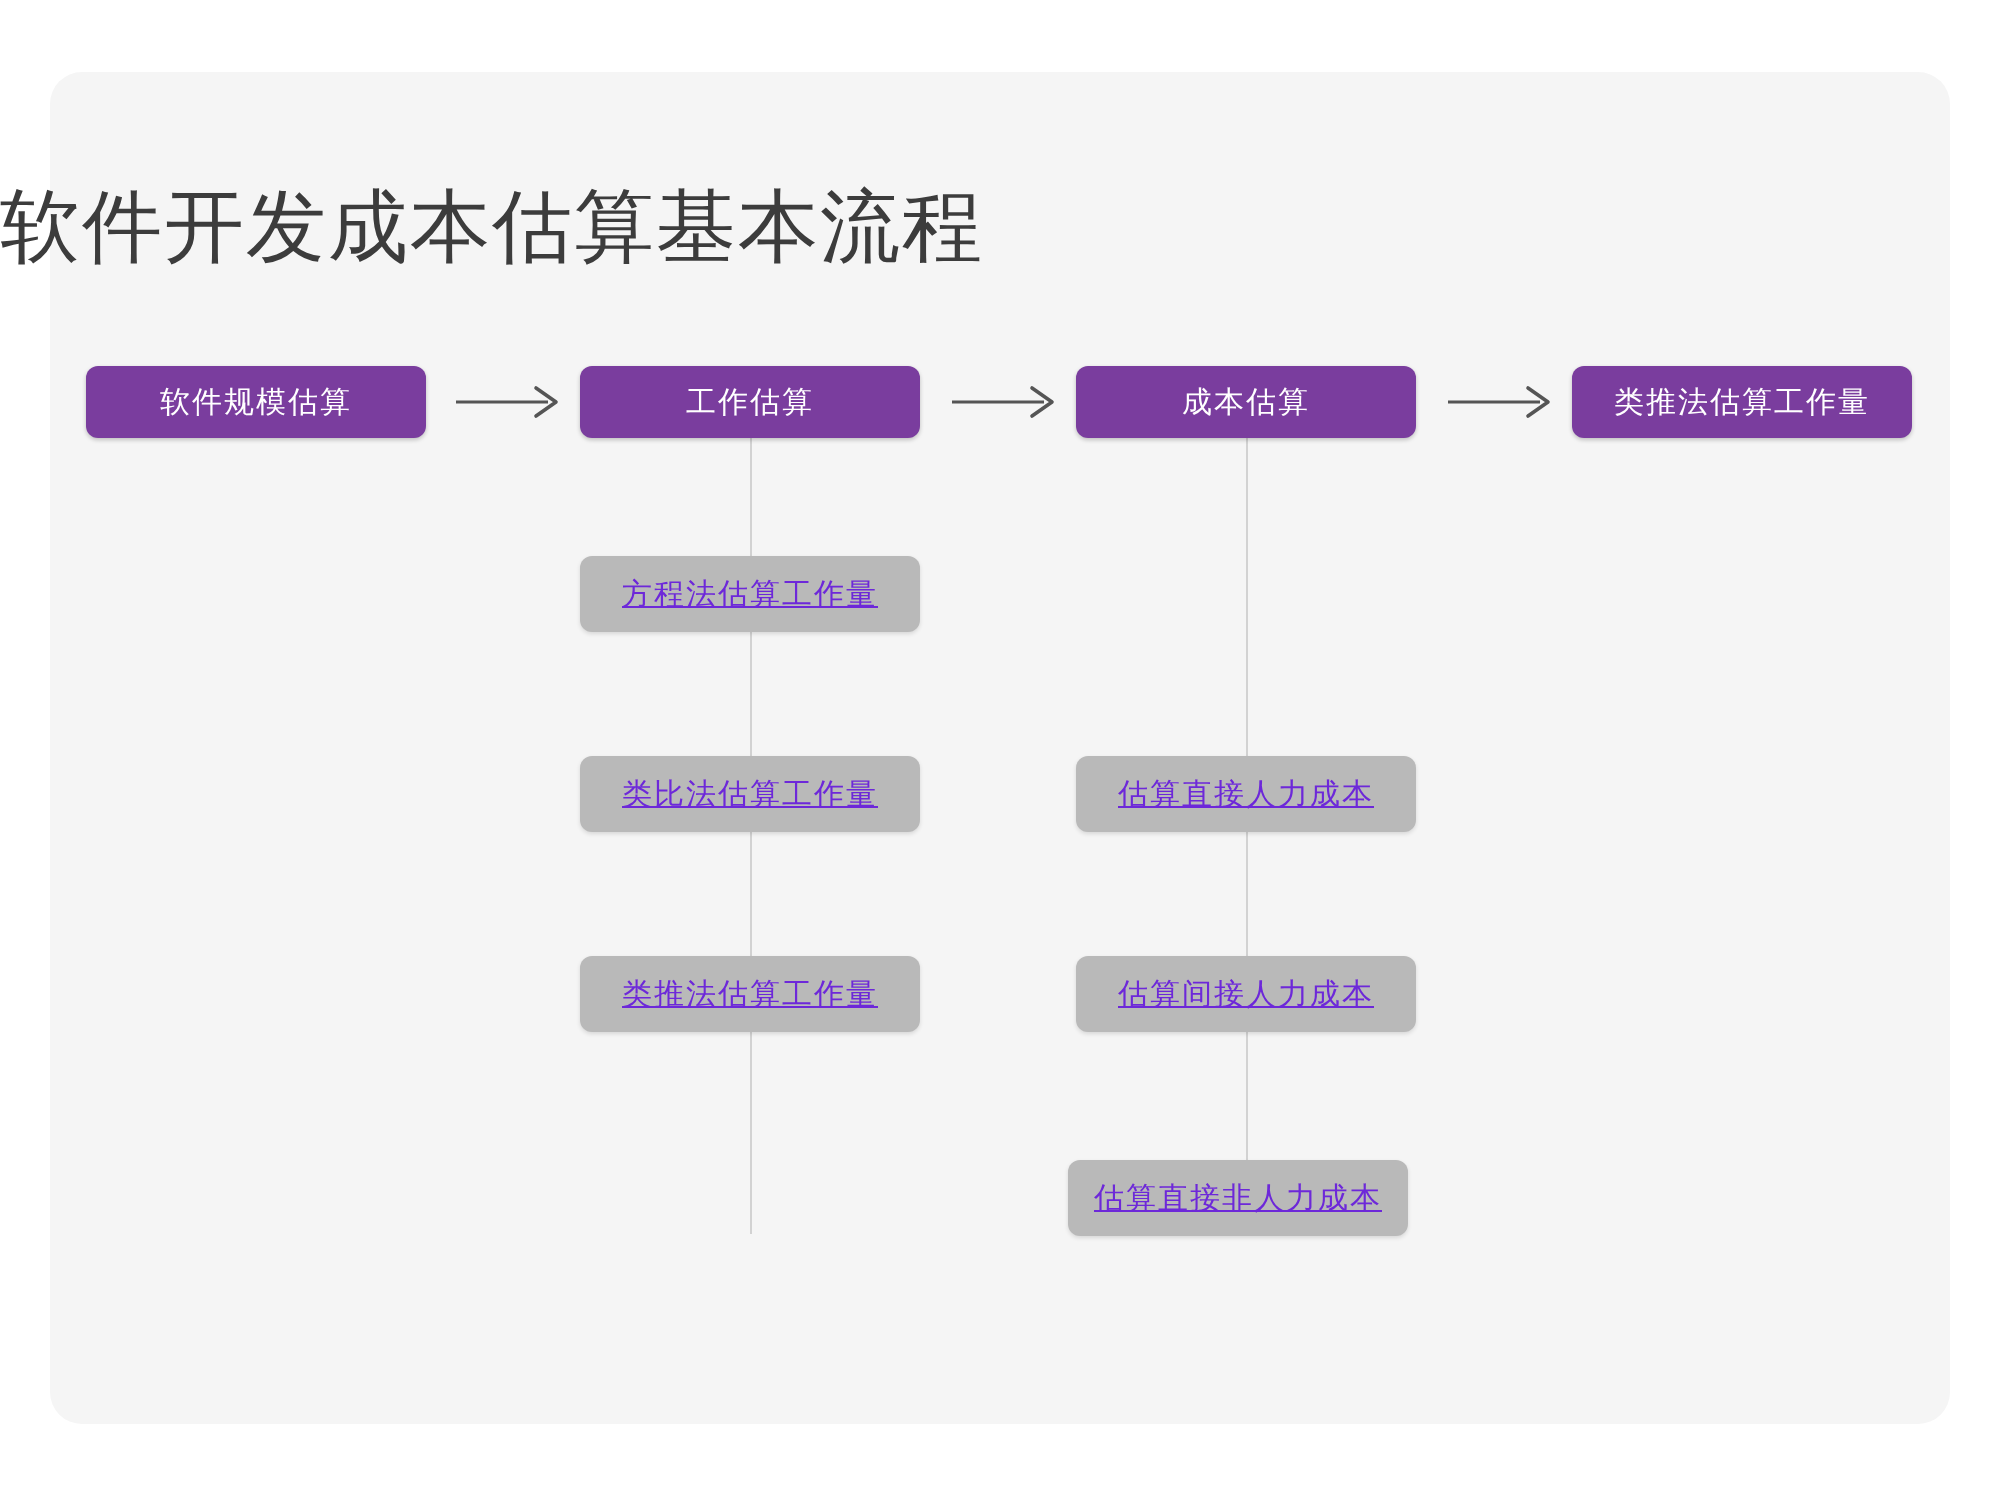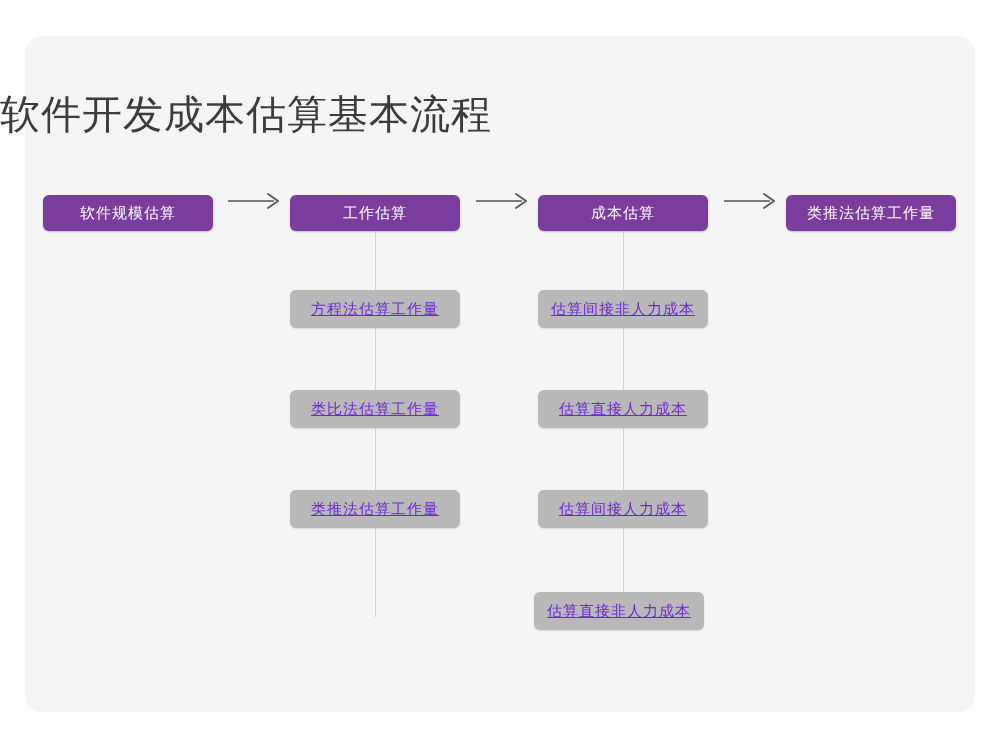--- a/index.html
+++ b/index.html
@@ -48,21 +48,20 @@
   .node {
     position: absolute;
     display: flex;
     align-items: center;
     justify-content: center;
     border-radius: 6px;
     box-sizing: border-box;
     white-space: nowrap;
     font-size: 15px;
     letter-spacing: 1px;
-    margin-top: 12px;
   }
 
   .node.primary {
     background: #7a3d9e;
     color: #ffffff;
     box-shadow: 0 1px 2px rgba(0,0,0,0.22);
   }
 
   .node.secondary {
     background: #b9b9b9;
@@ -140,23 +139,20 @@
   </div>
 
   <div class="node secondary" style="left:290px; top:378px; width:170px; height:38px;text-align:right;">
     <span>类比法估算工作量</span>
   </div>
 
   <div class="node secondary" style="left:290px; top:478px; width:170px; height:38px;">
     <span>类推法估算工作量</span>
   </div>
 
-  <div class="node secondary" style="left:538px; top:278px; width:170px; height:38px;">
-    <span>估算间接非人力成本</span>
-  </div>
 
   <div class="node secondary" style="left:538px; top:378px; width:170px; height:38px;">
     <span>估算直接人力成本</span>
   </div>
 
   <div class="node secondary" style="left:538px; top:478px; width:170px; height:38px;">
     <span>估算间接人力成本</span>
   </div>
 
   <div class="node secondary" style="left:534px; top:580px; width:170px; height:38px;">

